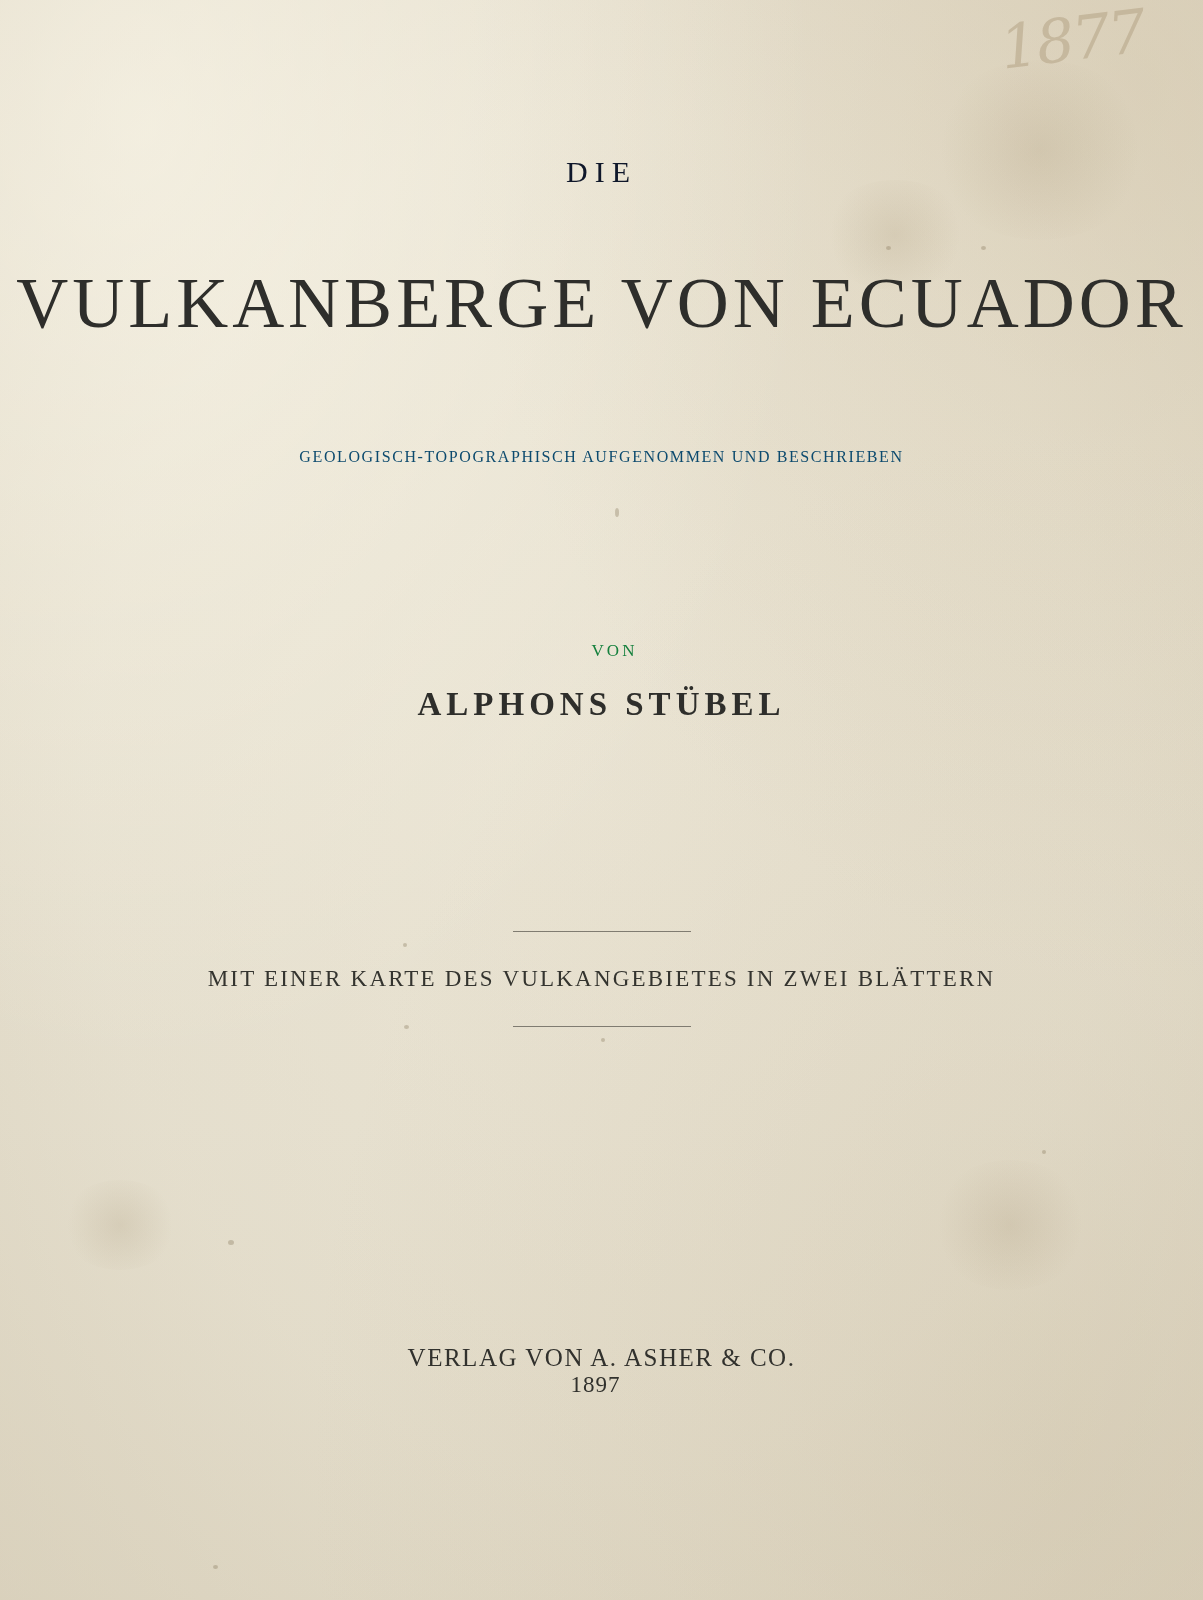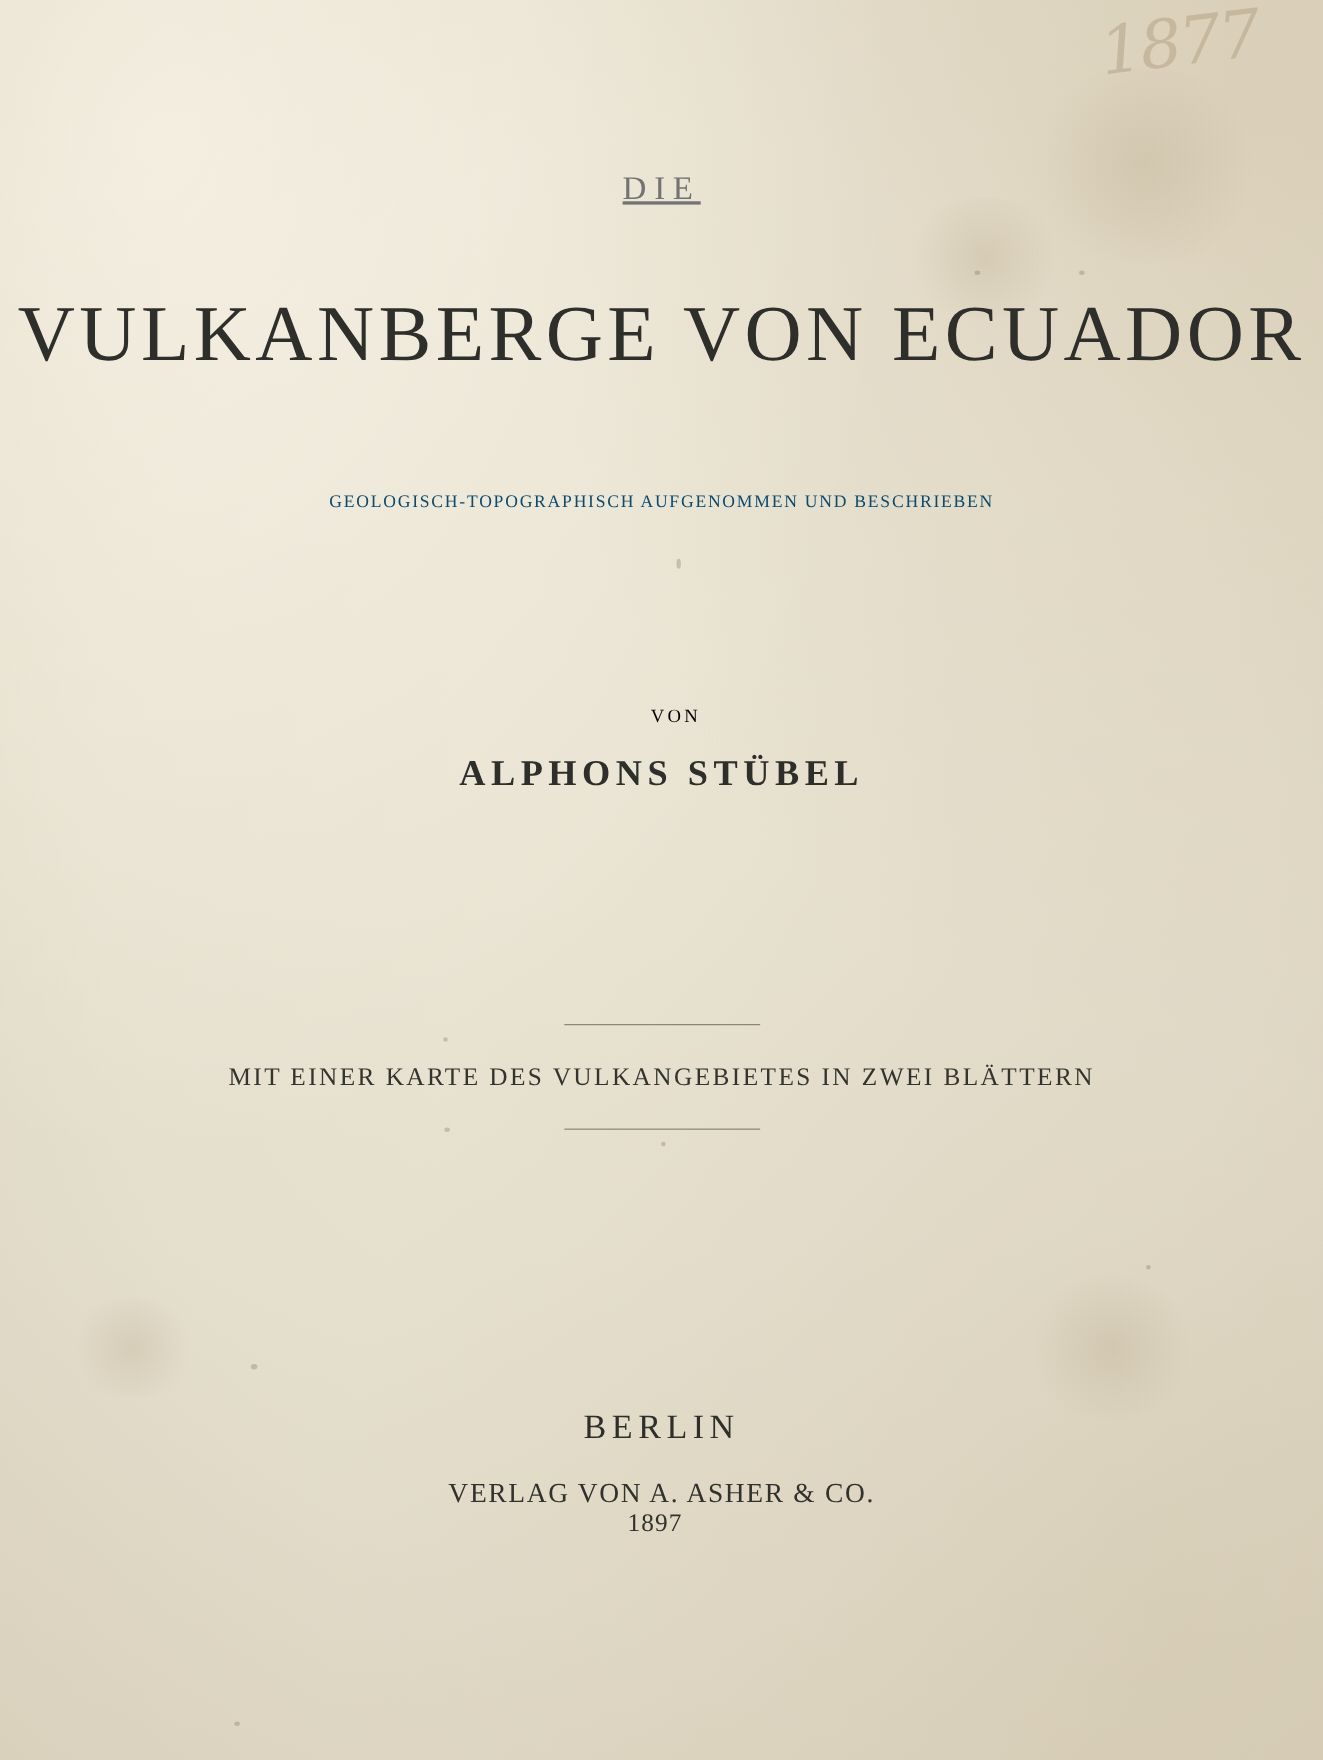--- a/index.html
+++ b/index.html
@@ -62,22 +62,21 @@
     white-space: nowrap;
   }
 
   .line-die {
     position: absolute;
     top: 155px;
     left: 0;
     right: 0;
     font-size: 30px;
     letter-spacing: 7px;
-    color: #737373;
-    text-decoration: underline;
+    color: #0f172a;
   }
 
   .title-main {
     position: absolute;
     top: 262px;
     left: 0;
     right: 0;
     font-size: 72px;
     letter-spacing: 4px;
     color: #2e2e2b;
@@ -95,21 +94,21 @@
     white-space: nowrap;
   }
 
   .von {
     position: absolute;
     top: 641px;
     left: 0;
     right: 0;
     font-size: 17px;
     letter-spacing: 3px;
-    color: #000000;
+    color: #15803d;
     padding-left: 26px;
   }
 
   .author {
     position: absolute;
     top: 686px;
     left: 0;
     right: 0;
     font-size: 33px;
     letter-spacing: 5px;
@@ -202,19 +201,18 @@
   <div class="von">VON</div>
 
   <div class="author">ALPHONS STÜBEL</div>
 
   <div class="rule rule-top"></div>
 
   <div class="map-note">MIT EINER KARTE DES VULKANGEBIETES IN ZWEI BLÄTTERN</div>
 
   <div class="rule rule-bottom"></div>
 
-  <div class="city">BERLIN</div>
 
   <div class="publisher">VERLAG VON A. ASHER &amp; CO.</div>
 
   <div class="year">1897</div>
 
 </div>
 
 </body></html>

